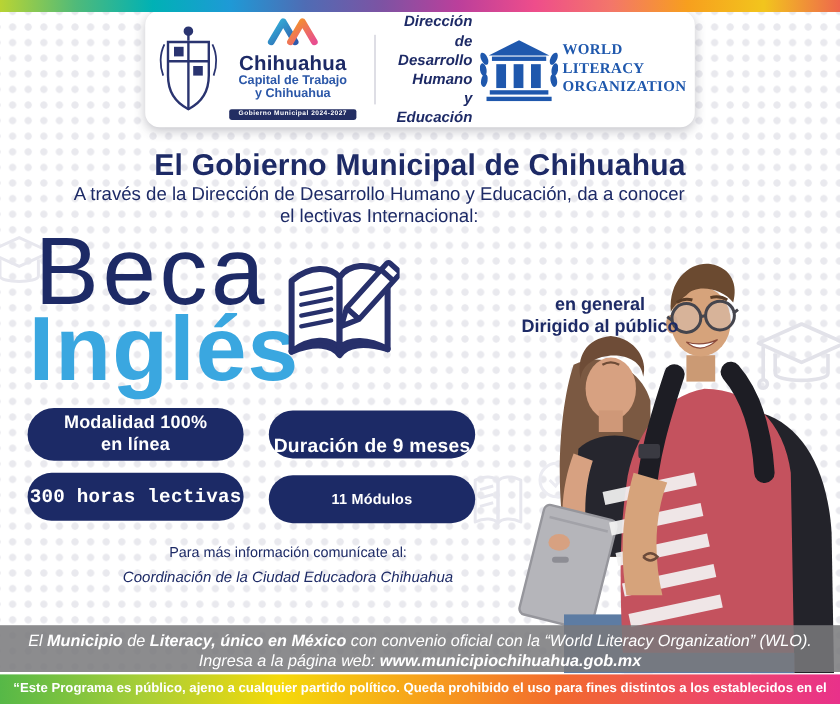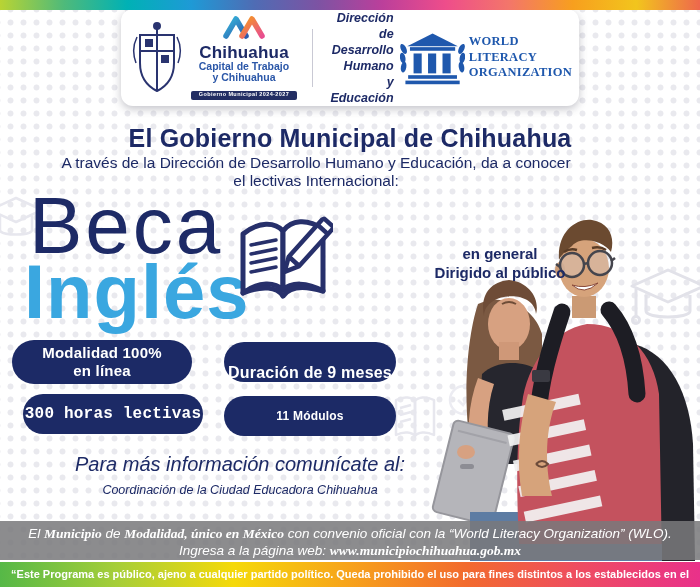--- a/index.html
+++ b/index.html
@@ -38,39 +38,39 @@
         color:var(--navy,#1d2a66);letter-spacing:3px;z-index:2;margin-left:17px;}
   .big2{position:absolute;left:24px;top:252px;font-size:76px;line-height:80px;font-weight:700;
         color:var(--sky,#3aa7e0);letter-spacing:1px;z-index:2;}
   .bookicon{position:absolute;left:233px;top:206px;z-index:2;}
   .audience{position:absolute;left:415px;top:244px;width:170px;text-align:center;font-size:15px;
         font-weight:700;color:var(--navy,#1d2a66);line-height:19px;z-index:2;}
   
   .pill{position:absolute;background:var(--pill,#1c2a66);color:#fff;border-radius:22px;display:flex;
         flex-direction:column;align-items:center;justify-content:center;font-weight:700;z-index:2;
         text-align:center;letter-spacing:.2px;}
-  .pill.p1{left:12px;top:340px;width:180px;height:44px;font-size:15px;line-height:18px;}
+  .pill.p1{left:23px;top:340px;width:180px;height:44px;font-size:15px;line-height:18px;}
   .pill.p2{left:224px;top:342px;width:172px;height:40px;font-size:16px;justify-content:flex-end;}
   .pill.p3{left:23px;top:394px;width:180px;height:40px;font-size:16px;font-family:Liberation Mono, monospace;}
   .pill.p4{left:224px;top:396px;width:172px;height:40px;font-size:12px;}
   
   .contact{position:absolute;left:20px;top:453px;width:440px;text-align:center;color:var(--navy,#1d2a66);z-index:2;}
-  .contact .info{font-size:20px;font-style:italic;}
+  .contact .info{font-size:12px;}
   .contact .phone{font-size:18px;font-weight:700;margin-top:3px;}
   .contact .org{font-size:12.5px;font-style:italic;margin-top:7px;}
   
   .photo{position:absolute;left:412px;top:212px;z-index:1;}
   
   .wm{position:absolute;z-index:0;}
   
   .gbar{position:absolute;left:0;top:521px;width:700px;height:39px;background:var(--graybar,rgba(121,121,124,.86));
         z-index:4;color:#fff;font-style:italic;text-align:center;font-size:13.5px;}
   .gbar .l1{margin-top:5px;line-height:16px;}
   .gbar .l2{line-height:17px;}
-  .b{font-weight:700;font-family:Liberation Serif, serif;}
+  .b{font-weight:700;}
 </style>
 </head>
 <body>
 
 <div class="poster">
 
   <div class="dots"></div>
   <div class="strip-top"></div>
 
   <svg class="wm" style="left:628px;top:262px;" width="80" height="85" viewBox="0 0 80 85">
@@ -255,21 +255,21 @@
   <div class="pill p4">
     <div>11 Módulos</div>
   </div>
 
   <div class="contact">
     <div class="info">Para más información comunícate al:</div>
     <div class="org">Coordinación de la Ciudad Educadora Chihuahua</div>
   </div>
 
   <div class="gbar">
-    <div class="l1"><span>El </span><span class="b">Municipio</span><span> de </span><span class="b">Modalidad, único en México</span><span> con convenio oficial con la “World Literacy Organization” (WLO).</span></div>
+    <div class="l1"><span>El </span><span class="b">Municipio</span><span> de </span><span class="b">Literacy, único en México</span><span> con convenio oficial con la “World Literacy Organization” (WLO).</span></div>
     <div class="l2"><span>Ingresa a la página web: </span><span class="b">www.municipiochihuahua.gob.mx</span></div>
   </div>
 
   <div class="strip-bottom">
     <span>“Este Programa es público, ajeno a cualquier partido político. Queda prohibido el uso para fines distintos a los establecidos en el programa”.</span>
   </div>
 
 </div>
 
 </body></html>

